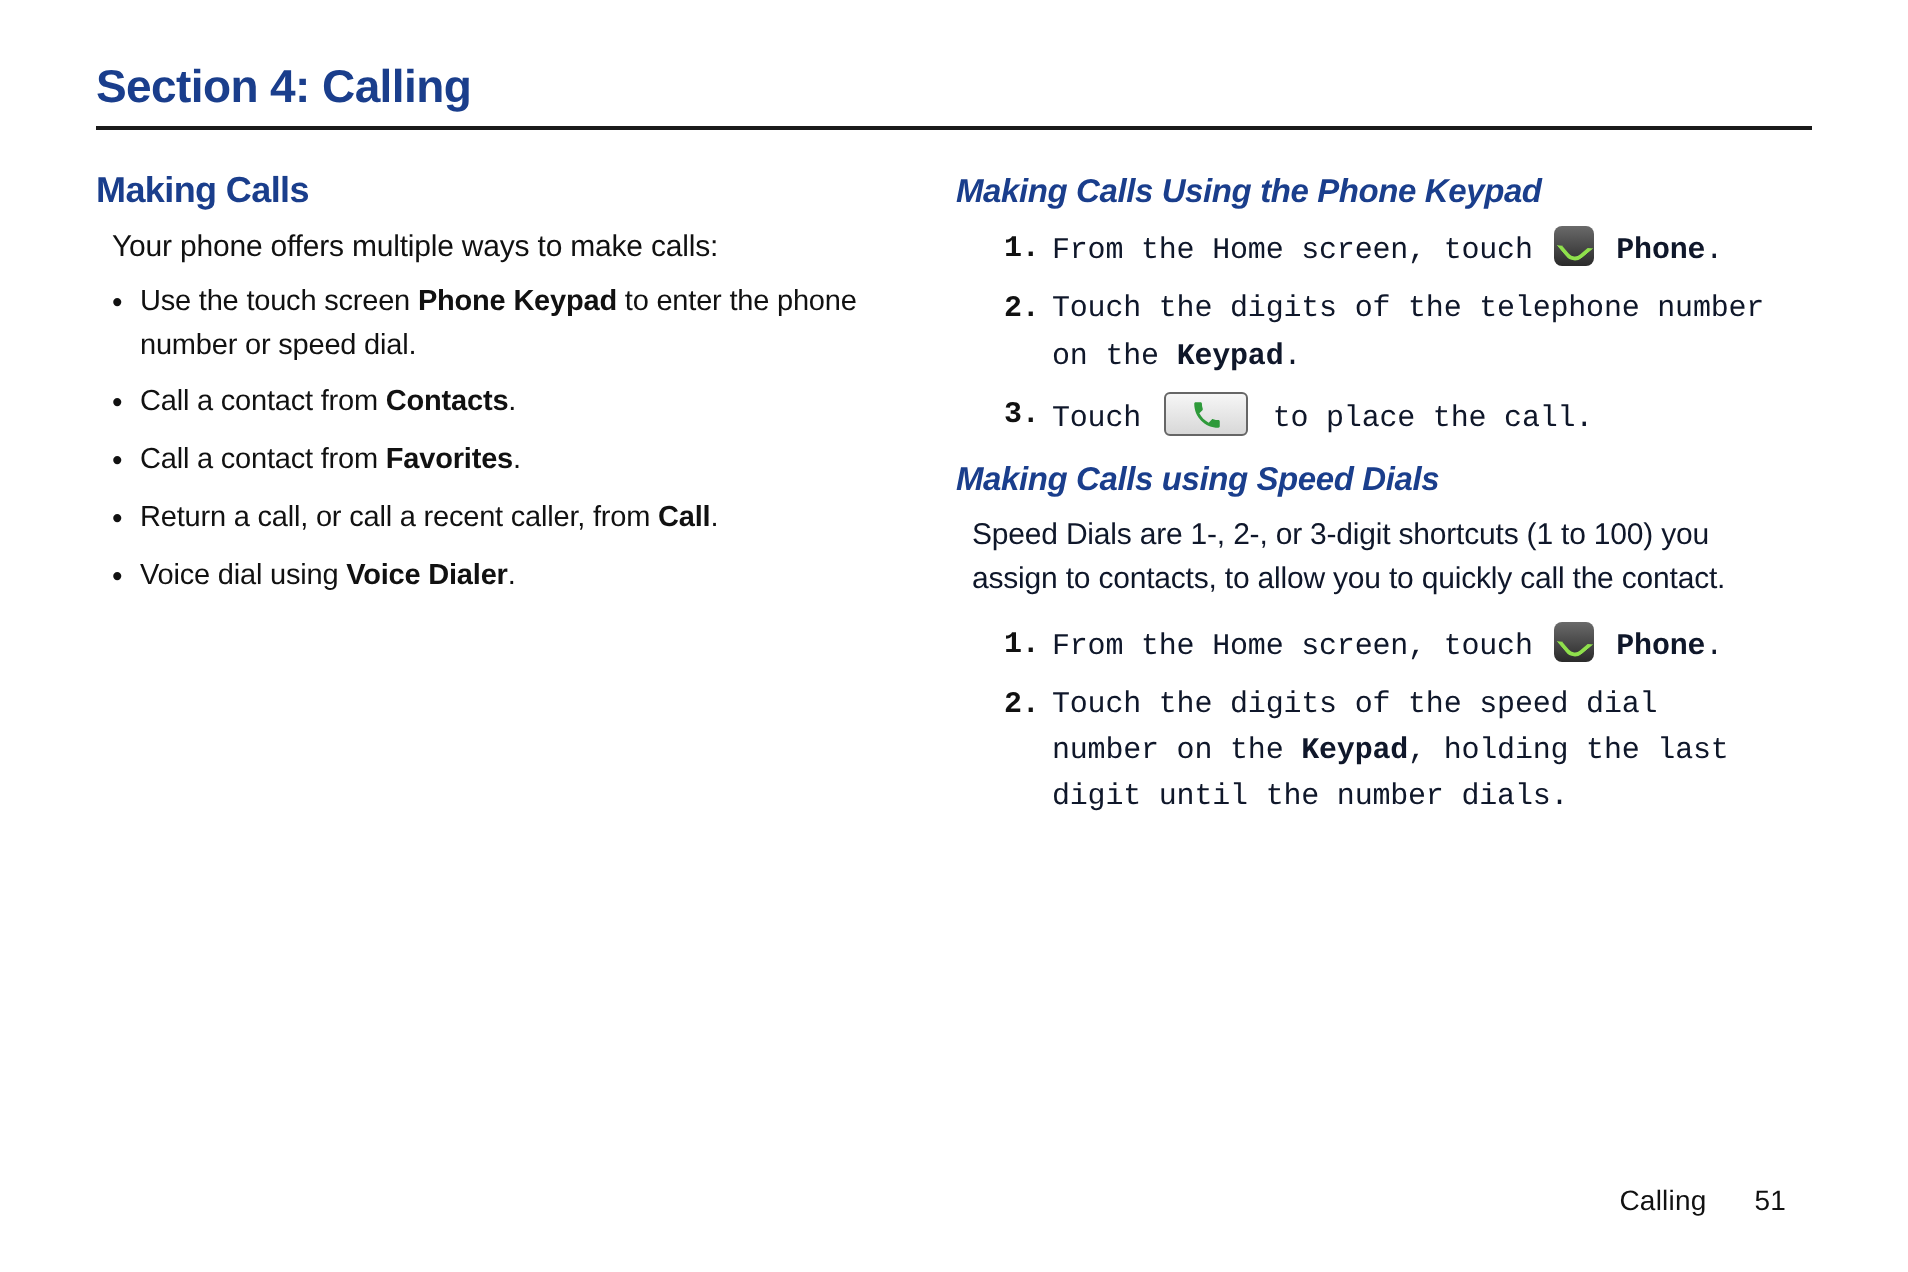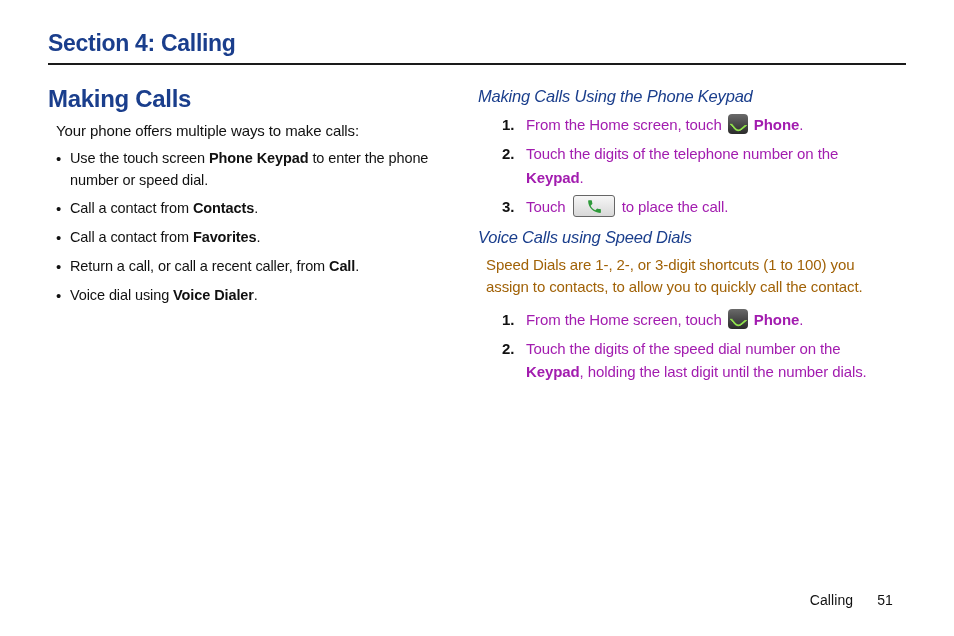--- a/index.html
+++ b/index.html
@@ -24,44 +24,44 @@
     background: #1a1a1a;
     margin-bottom: 20px;
   }
   .columns {
     display: flex;
     gap: 20px;
   }
   .col { width: 410px; }
   .heading2 {
     color: #1a3e8c;
-    font-size: 24px;
+    font-size: 18px;
     font-weight: bold;
     margin-bottom: 7px;
     letter-spacing: -0.3px;
   }
   .heading3 {
     color: #1a3e8c;
     font-size: 16.5px;
-    font-weight: normal;
+    font-weight: bold;
     font-style: italic;
     margin-bottom: 7px;
     margin-top: 2px;
     letter-spacing: -0.2px;
   }
   .para {
     font-size: 15px;
     color: #111;
     line-height: 1.45;
     margin: 0 0 4px 8px;
     letter-spacing: -0.1px;
   }
   .para2 {
     font-size: 15px;
-    color: #a16207;
+    color: #0f172a;
     line-height: 1.45;
     margin: 0 0 10px 8px;
     letter-spacing: -0.1px;
   }
   ul.bullets {
     list-style: none;
     margin: 6px 0 0 8px;
   }
   ul.bullets li {
     position: relative;
@@ -83,24 +83,25 @@
   ol.steps {
     list-style: none;
     counter-reset: step;
     margin: 0 0 10px 24px;
   }
   ol.steps li {
     position: relative;
     counter-increment: step;
     padding-left: 24px;
     font-size: 15px;
-    color: #a21caf;
+    color: #0f172a;
     line-height: 1.55;
     margin-bottom: 6px;
     letter-spacing: -0.1px;
+    font-family: Liberation Mono, monospace;
   }
   ol.steps li::before {
     content: counter(step) ".";
     position: absolute;
     left: 0;
     top: 0;
     font-weight: bold;
     color: #111;
   }
   .bold { font-weight: bold; }
@@ -198,21 +199,21 @@
         <li>
           <span>Touch the digits of the telephone number on the </span><span class="bold">Keypad</span><span>.</span>
         </li>
         <li>
           <span>Touch </span><span class="icon-call"><svg viewBox="0 0 24 24">
                 <path fill="#2e9a3a" d="M6.6 10.8c1.4 2.8 3.8 5.2 6.6 6.6l2.2-2.2c.3-.3.7-.4 1-.2 1.2.4 2.4.6 3.6.6.6 0 1 .4 1 1v3.4c0 .6-.4 1-1 1C10.6 21 3 13.4 3 4c0-.6.4-1 1-1h3.4c.6 0 1 .4 1 1 0 1.2.2 2.4.6 3.6.1.4 0 .8-.2 1l-2.2 2.2z"></path>
               </svg></span><span> to place the call.</span>
         </li>
       </ol>
 
-      <div class="heading3">Voice Calls using Speed Dials</div>
+      <div class="heading3">Making Calls using Speed Dials</div>
       <div class="para2">Speed Dials are 1-, 2-, or 3-digit shortcuts (1 to 100) you assign to contacts, to allow you to quickly call the contact.</div>
       <ol class="steps">
         <li>
           <span>From the Home screen, touch </span><span class="icon-app"></span>
           <span class="bold">Phone</span><span>.</span>
         </li>
         <li>
           <span>Touch the digits of the speed dial number on the </span><span class="bold">Keypad</span><span>, holding the last digit until the number dials.</span>
         </li>
       </ol>

